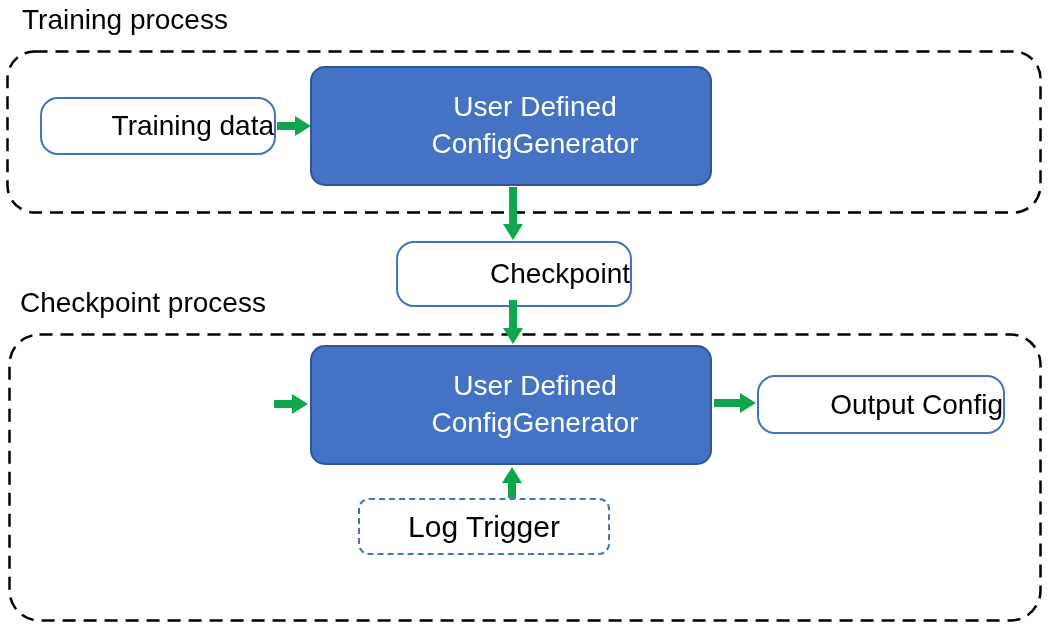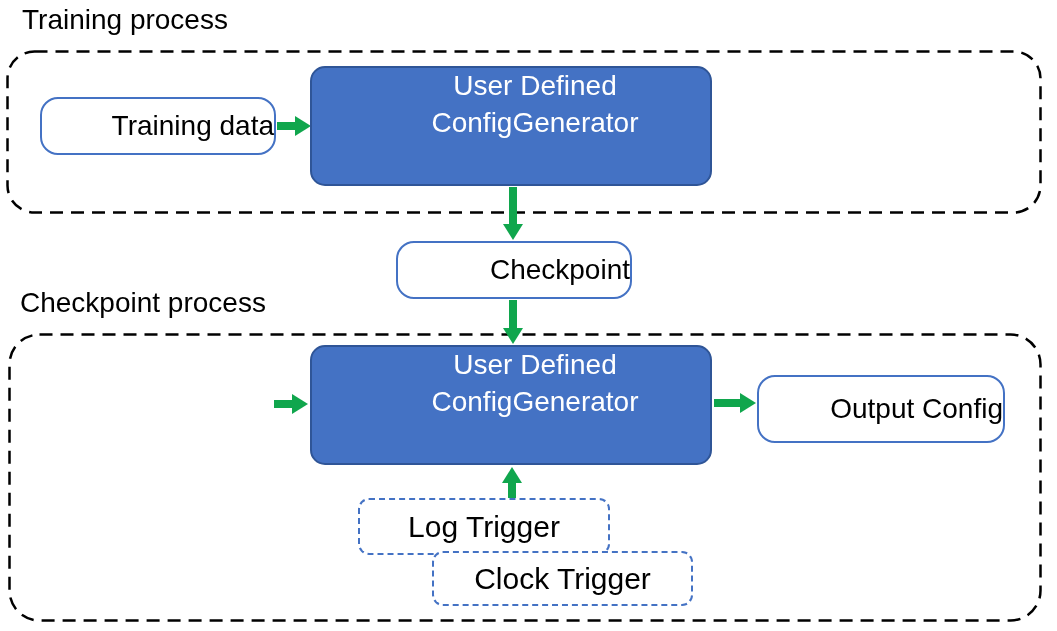--- a/index.html
+++ b/index.html
@@ -22,21 +22,21 @@
     position:absolute;font-size:28px;line-height:1.1;color:var(--text-dark);
     white-space:nowrap;
   }
   .dashed-svg{position:absolute;}
   .node{
     position:absolute;display:flex;align-items:center;justify-content:flex-end;
     background:#fff;border:2px solid var(--io-border);border-radius:18px;
     font-size:28px;text-align:center;box-sizing:border-box;
   }
   .gen{
-    position:absolute;display:flex;flex-direction:column;align-items:center;
+    position:absolute;display:flex;flex-direction:column;align-items:center;justify-content:center;
     background:var(--box-fill);border:2px solid var(--box-border);border-radius:15px;
     color:var(--text-light);font-size:28px;line-height:1.32;text-align:center;box-sizing:border-box;padding-left:48px;
   }
   .trigger{
     position:absolute;display:flex;align-items:center;justify-content:center;
     background:#fff;border:2px dashed var(--trigger-border);border-radius:11px;
     font-size:30px;text-align:center;box-sizing:border-box;
   }
   .arrow-h{position:absolute;display:flex;align-items:center;}
   .arrow-h .stem{flex:1;height:8px;background:var(--arrow-green);}
@@ -74,21 +74,21 @@
   <div class="gen" style="left:310px;top:66px;width:402px;height:120px;">
     <span>User Defined</span>
     <span>ConfigGenerator</span>
   </div>
 
   <div class="arrow-v" style="left:503px;top:187px;width:20px;height:53px;">
     <div class="stem"></div>
     <div class="head-down"></div>
   </div>
 
-  <div class="node" style="left:396px;top:241px;width:236px;height:58px;">
+  <div class="node" style="left:396px;top:241px;width:236px;height:66px;">
     <span>Checkpoint</span>
   </div>
 
   <div class="arrow-v" style="left:503px;top:300px;width:20px;height:44px;">
     <div class="stem"></div>
     <div class="head-down"></div>
   </div>
 
 
   <div class="arrow-h" style="left:274px;top:394px;width:34px;height:20px;">
@@ -99,30 +99,27 @@
   <div class="gen" style="left:310px;top:345px;width:402px;height:120px;">
     <span>User Defined</span>
     <span>ConfigGenerator</span>
   </div>
 
   <div class="arrow-h" style="left:714px;top:393px;width:42px;height:20px;">
     <div class="stem"></div>
     <div class="head"></div>
   </div>
 
-  <div class="node" style="left:757px;top:375px;width:248px;height:68px;">
+  <div class="node" style="left:757px;top:375px;width:248px;height:59px;">
     <span>Output Config</span>
   </div>
 
   <div class="arrow-v" style="left:502px;top:467px;width:20px;height:31px;">
     <div class="head-up"></div>
     <div class="stem"></div>
   </div>
 
   <div class="trigger" style="left:358px;top:498px;width:252px;height:57px;z-index:1;">
     <span>Log Trigger</span>
   </div>
 
-  <div class="trigger" style="left:432px;top:551px;width:261px;height:55px;z-index:2;">
-    <span>Clock Trigger</span>
-  </div>
 
 </div>
 
 </body></html>

